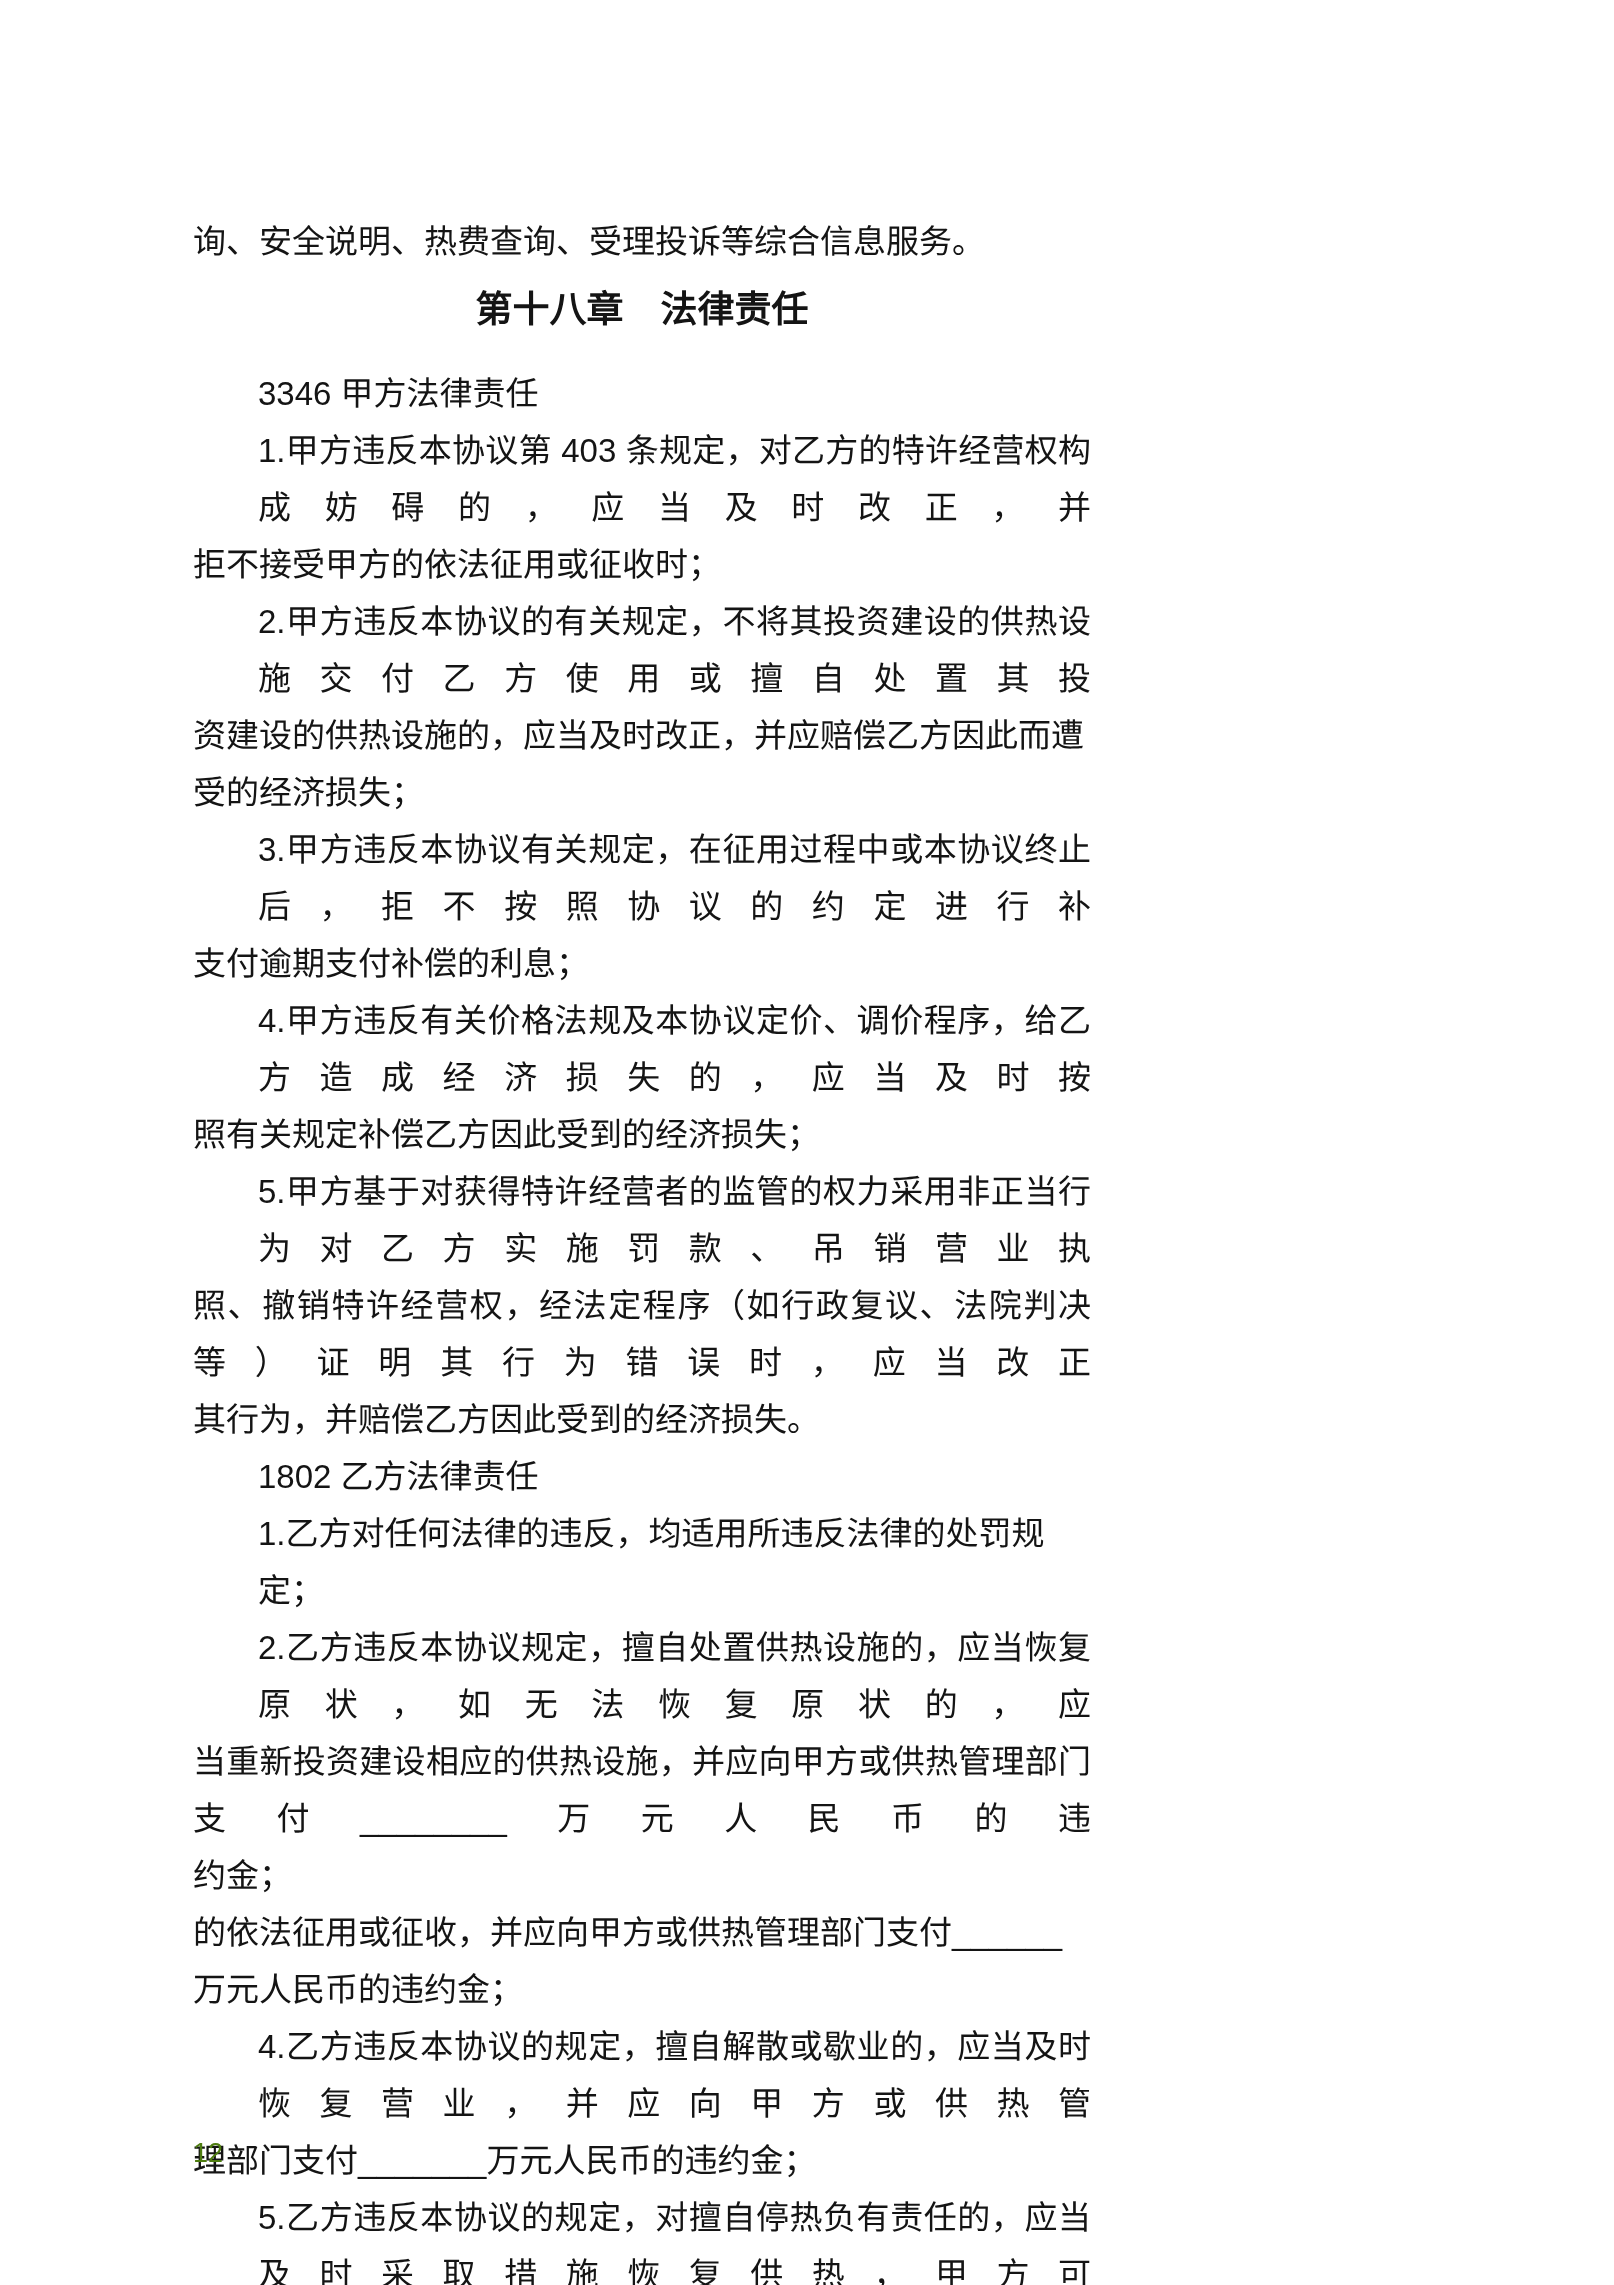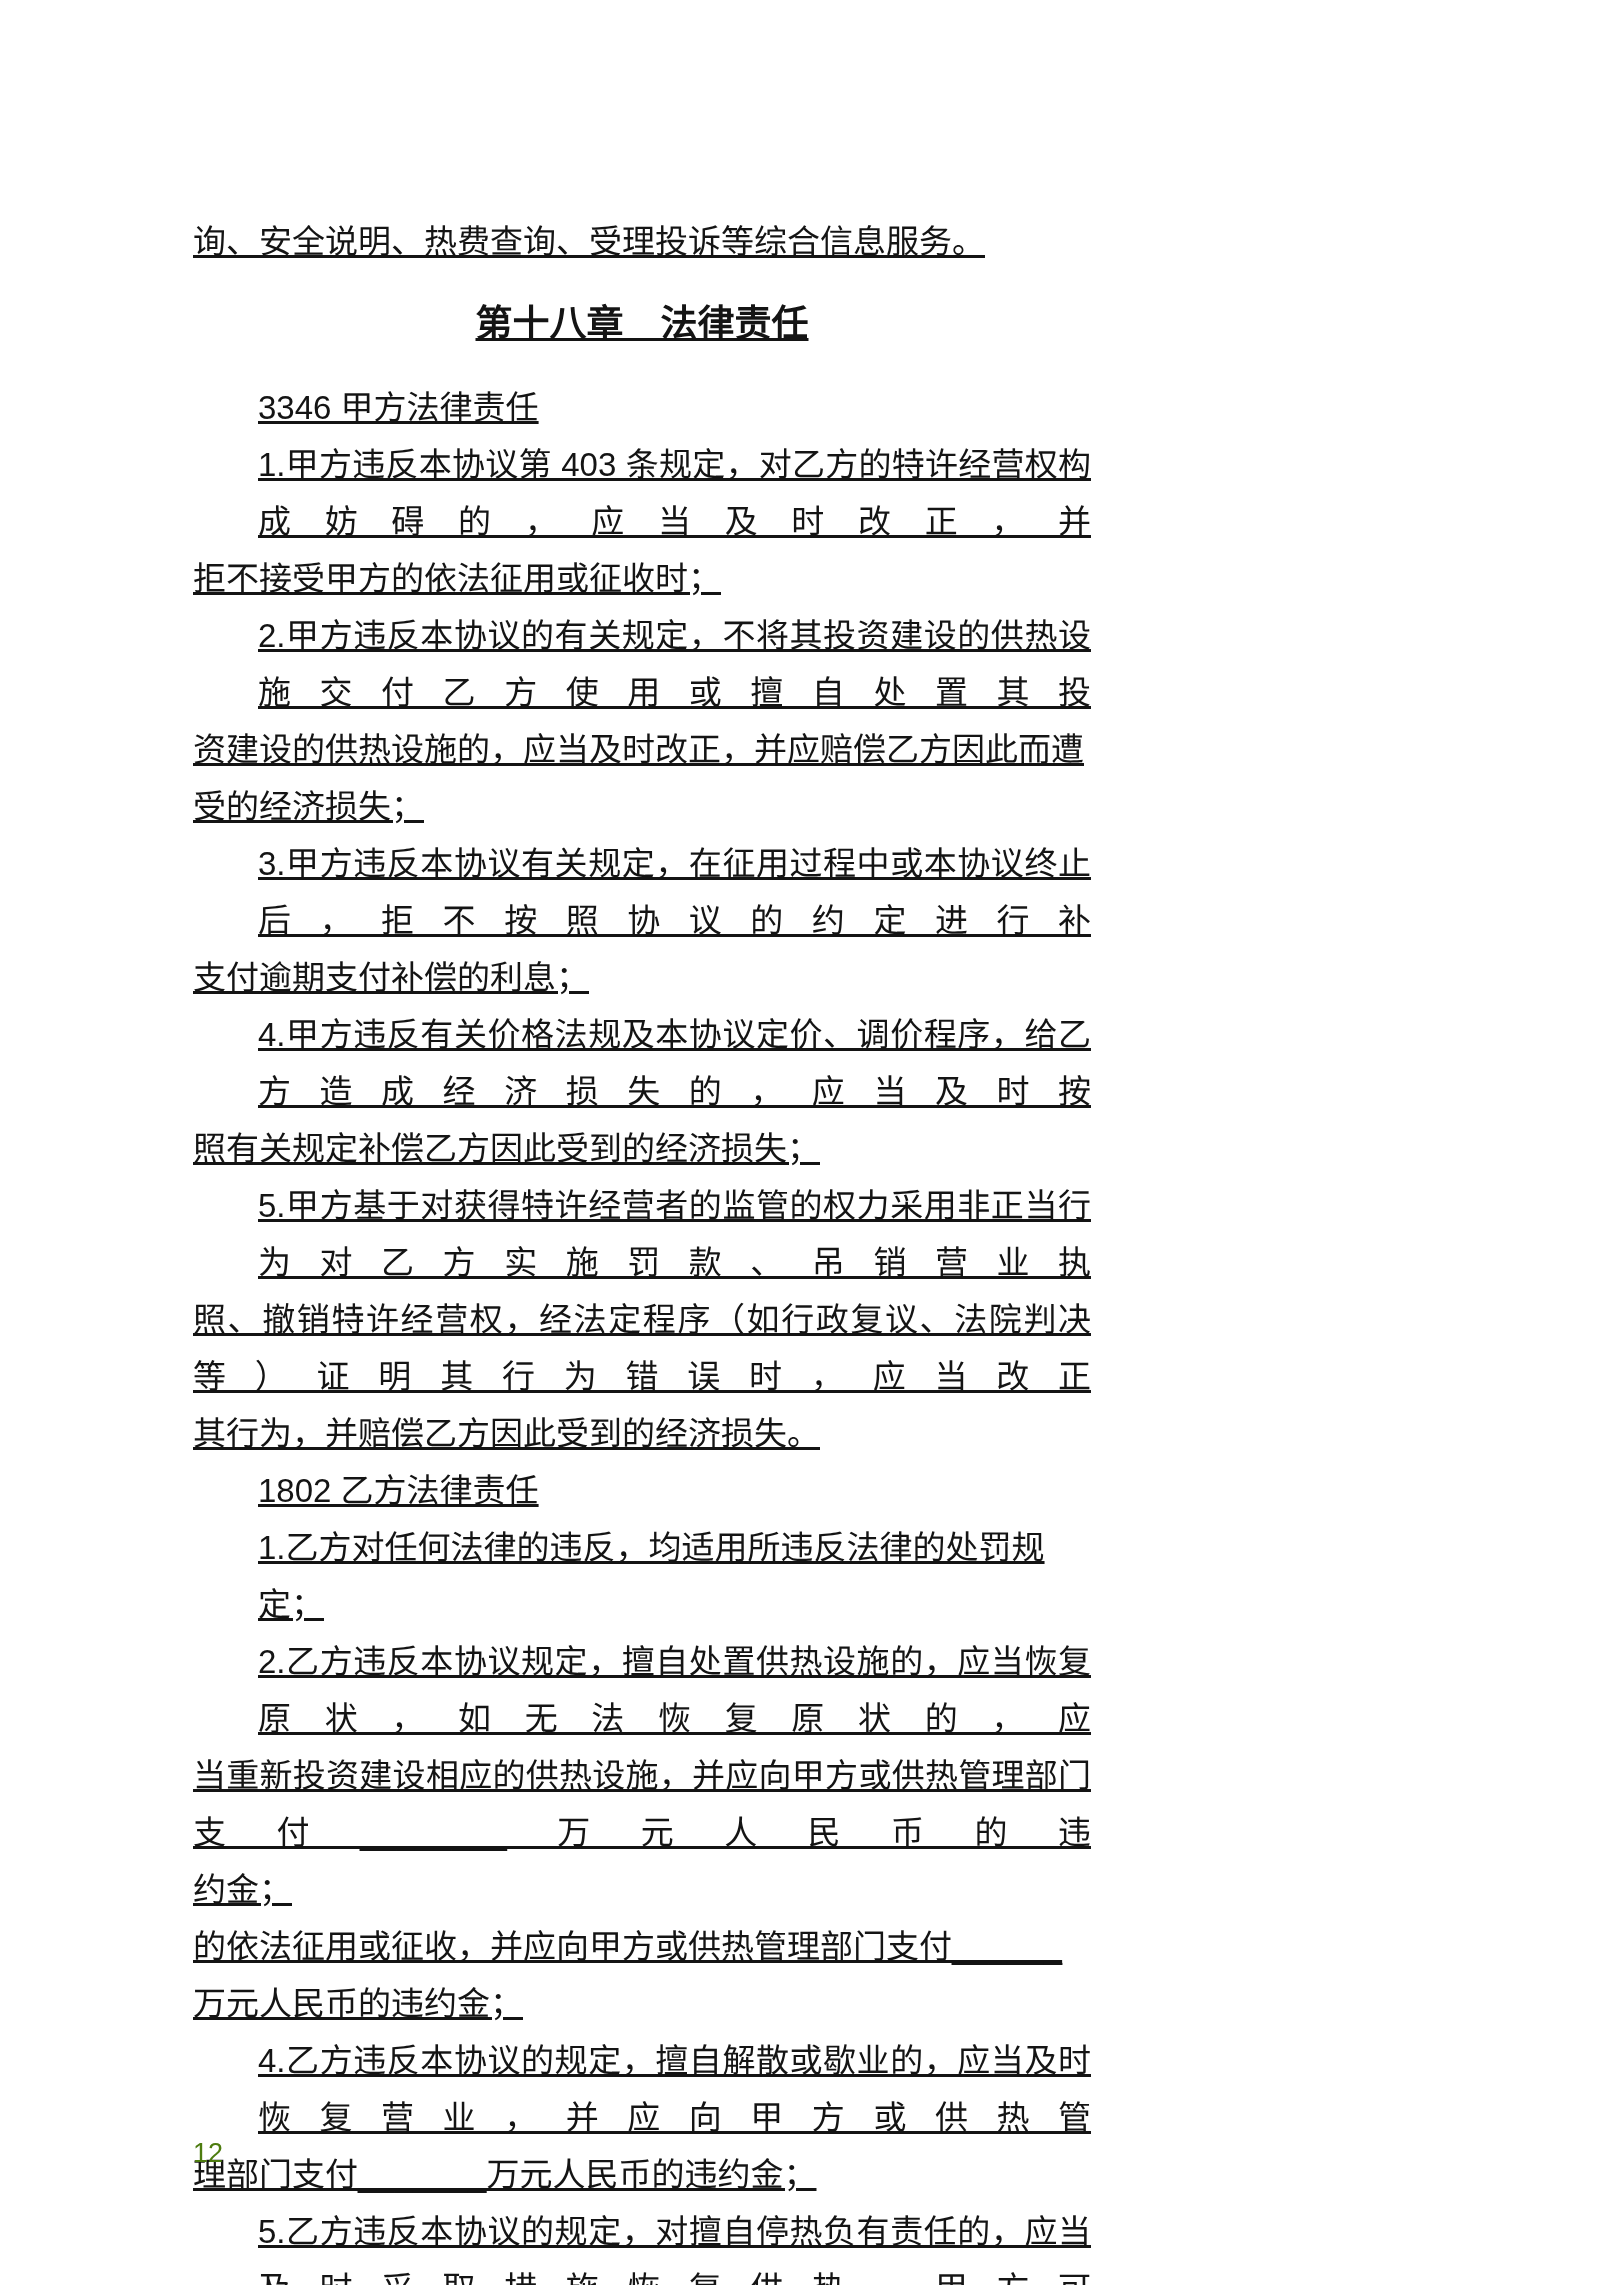--- a/index.html
+++ b/index.html
@@ -8,21 +8,20 @@
     background: #ffffff;
   }
   .page {
     position: relative;
     width: 1285px;
     height: 2285px;
     background: #ffffff;
     overflow: hidden;
     font-family: "Liberation Sans", "DejaVu Sans", sans-serif;
     color: #141414;
-    text-decoration: underline;
   }
   .content {
     padding: 213px 194px 0 193px;
   }
   .ln {
     font-size: 33px;
     line-height: 57px;
     white-space: normal;
     text-align: left;
     letter-spacing: 0;
@@ -35,21 +34,21 @@
   .fj {
     text-align: justify;
     text-align-last: justify;
     text-justify: distribute;
   }
   .chapter {
     font-size: 37px;
     line-height: 57px;
     font-weight: bold;
     text-align: center;
-    margin: 25px 0 27px 0;
+    margin: 11px 0 27px 0;
   }
   .pageno {
     position: absolute;
     left: 193px;
     top: 2137px;
     font-size: 27px;
     line-height: 33px;
     color: #4d7c0f;
   }
 </style>

